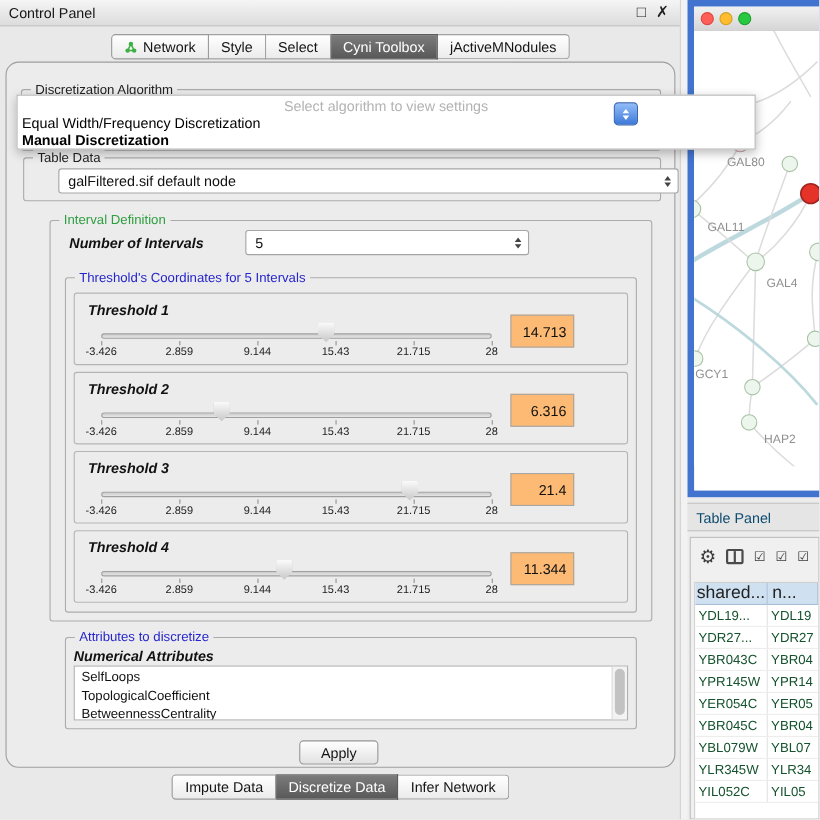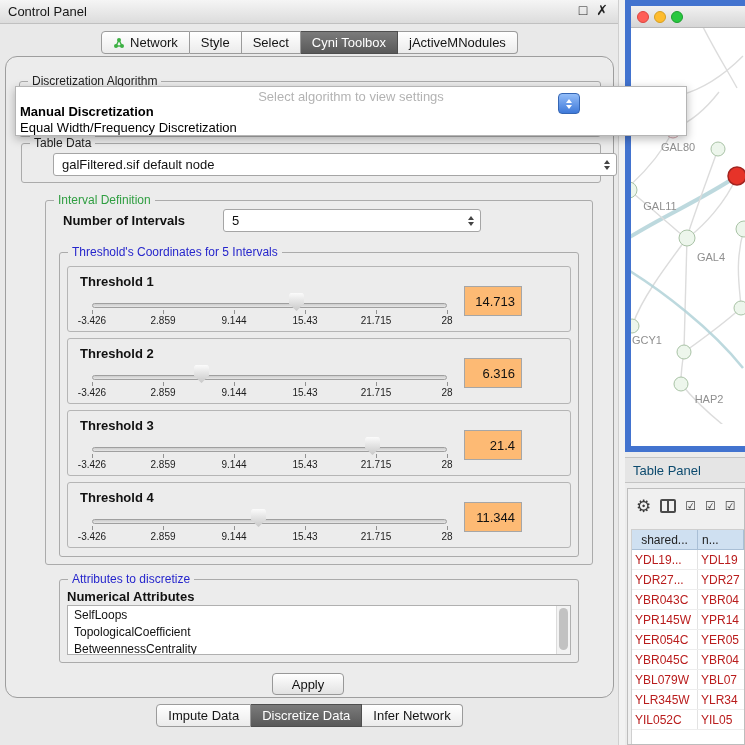--- a/index.html
+++ b/index.html
@@ -41,21 +41,21 @@
   .popup .ph { text-align:center; color:#b3b3b3; font-size:13px; padding-top:2px; height:17px; }
   .popup .opt { font-size:13px; color:#000; padding:0 4px; height:16px; line-height:16px; }
   .popup .opt.bold { font-weight:bold; }
 
   .mac-combo-btn { position:absolute; left:552px; top:36px; width:22px; height:21px; border-radius:4px;
                    background:linear-gradient(#93bdf9,#3e79d9); border:1px solid #3566b4; z-index:6;
                    display:flex; flex-direction:column; align-items:center; justify-content:center; }
   .mac-combo-btn .tri-up { border-bottom-color:#fff; border-left-width:3px; border-right-width:3px; margin-bottom:2px; }
   .mac-combo-btn .tri-down { border-top-color:#fff; border-left-width:3px; border-right-width:3px; }
 
-  .bold-label { position:absolute; font-size:13px; font-weight:bold; color:#111; white-space:nowrap; }
+  .bold-label { position:absolute; font-size:13px; font-weight:bold; color:#111; white-space:nowrap;font-style:italic; }
 
   .tbox { position:absolute; left:61px; width:504px; height:66px; background:#ececec; border:1px solid #b5b5b5; border-radius:3px; }
   .slider-track { position:absolute; left:24px; top:36px; width:355px; height:5px; background:linear-gradient(#cccccc,#e6e6e6);
                   border:1px solid #9f9f9f; border-radius:3px; }
   .tick { position:absolute; top:43px; width:1px; height:4px; background:#919191; }
   .thumb { position:absolute; top:26px; width:15px; height:18px; background:linear-gradient(#fbfbfb,#c8c8c8);
            clip-path:polygon(0% 10%,10% 0%,90% 0%,100% 10%,100% 60%,50% 100%,0% 60%);
            filter:drop-shadow(0 1px 1px rgba(0,0,0,.4)); }
   .scale-label { position:absolute; top:48px; font-size:10px; color:#1c1c1c; transform:translateX(-50%); white-space:nowrap; }
   .value-box { position:absolute; left:396px; top:19px; width:58px; height:30px; background:#fdba74; border:1px solid #a6a6a6;
@@ -92,26 +92,26 @@
                        border-top:1px solid #c4c4c4; border-bottom:1px solid #c4c4c4; font-size:13px; color:#0c4a6e;
                        display:flex; align-items:center; padding-left:8px; }
   .table-panel { position:absolute; left:627px; top:488px; width:118px; height:257px; background:#f0f0f0; border:1px solid #bdbdbd; overflow:hidden; }
   .tp-toolbar { position:absolute; left:0; top:0; right:0; height:34px; display:flex; align-items:center; gap:9px; padding-left:8px; }
   .gear { font-size:17px; color:#3a3a3a; line-height:1; }
   .cols-icon { width:16px; height:14px; border:2px solid #4a4a4a; border-radius:2px; position:relative; }
   .cols-icon:before { content:""; position:absolute; left:5px; top:0; bottom:0; width:2px; background:#4a4a4a; }
   .cb { font-size:12px; color:#3a3a3a; line-height:1; letter-spacing:0px; }
   .tp-table { position:absolute; left:3px; top:40px; right:-1px; bottom:-1px; background:#fff; border:1px solid #cfcfcf; overflow:hidden; }
   .tp-header { display:flex; height:20px; }
-  .tp-h { background:#cfe0f1; border-right:1px solid #a9bfd6; border-bottom:1px solid #a9bfd6; font-size:12px; color:#222;
+  .tp-h { background:#cfe0f1; border-right:1px solid #a9bfd6; border-bottom:1px solid #a9bfd6; font-size:16px; color:#222;
           display:flex; align-items:center; justify-content:center; overflow:hidden; white-space:nowrap; }
   .tp-h.c1 { width:66px; }
   .tp-h.c2 { flex:1; justify-content:flex-start; padding-left:4px; }
   .tp-row { display:flex; height:20px; border-bottom:1px solid #ededed; background:#fff; }
-  .tp-c { font-size:12px; color:#b91c1c; display:flex; align-items:center; padding-left:3px; overflow:hidden; white-space:nowrap; }
+  .tp-c { font-size:12px; color:#14532d; display:flex; align-items:center; padding-left:3px; overflow:hidden; white-space:nowrap; }
   .tp-c.c1 { width:66px; border-right:1px solid #e3e3e3; }
   .tp-c.c2 { flex:1; }
 
   .net-icon circle { fill:#3cb043; }
   .net-icon line { stroke:#3cb043; stroke-width:1.4; }
 </style>
 </head>
 <body>
 
 <div class="screen">
@@ -153,22 +153,22 @@
     </div>
 
     <div class="cp-body">
 
       <div class="group" style="left:13px; top:24px; width:582px; height:56px;">
         <span class="group-label">Discretization Algorithm</span>
       </div>
 
       <div class="popup">
         <div class="ph">Select algorithm to view settings</div>
+        <div class="opt">Equal Width/Frequency Discretization</div>
         <div class="opt bold">Manual Discretization</div>
-        <div class="opt">Equal Width/Frequency Discretization</div>
       </div>
       <div class="mac-combo-btn">
         <span class="tri-up"></span>
         <span class="tri-down"></span>
       </div>
 
       <div class="group" style="left:15px; top:86px; width:580px; height:40px;">
         <span class="group-label">Table Data</span>
       </div>
       <div class="combo" style="left:23px; top:96px; width:564px; height:23px;margin-left:24px;">

